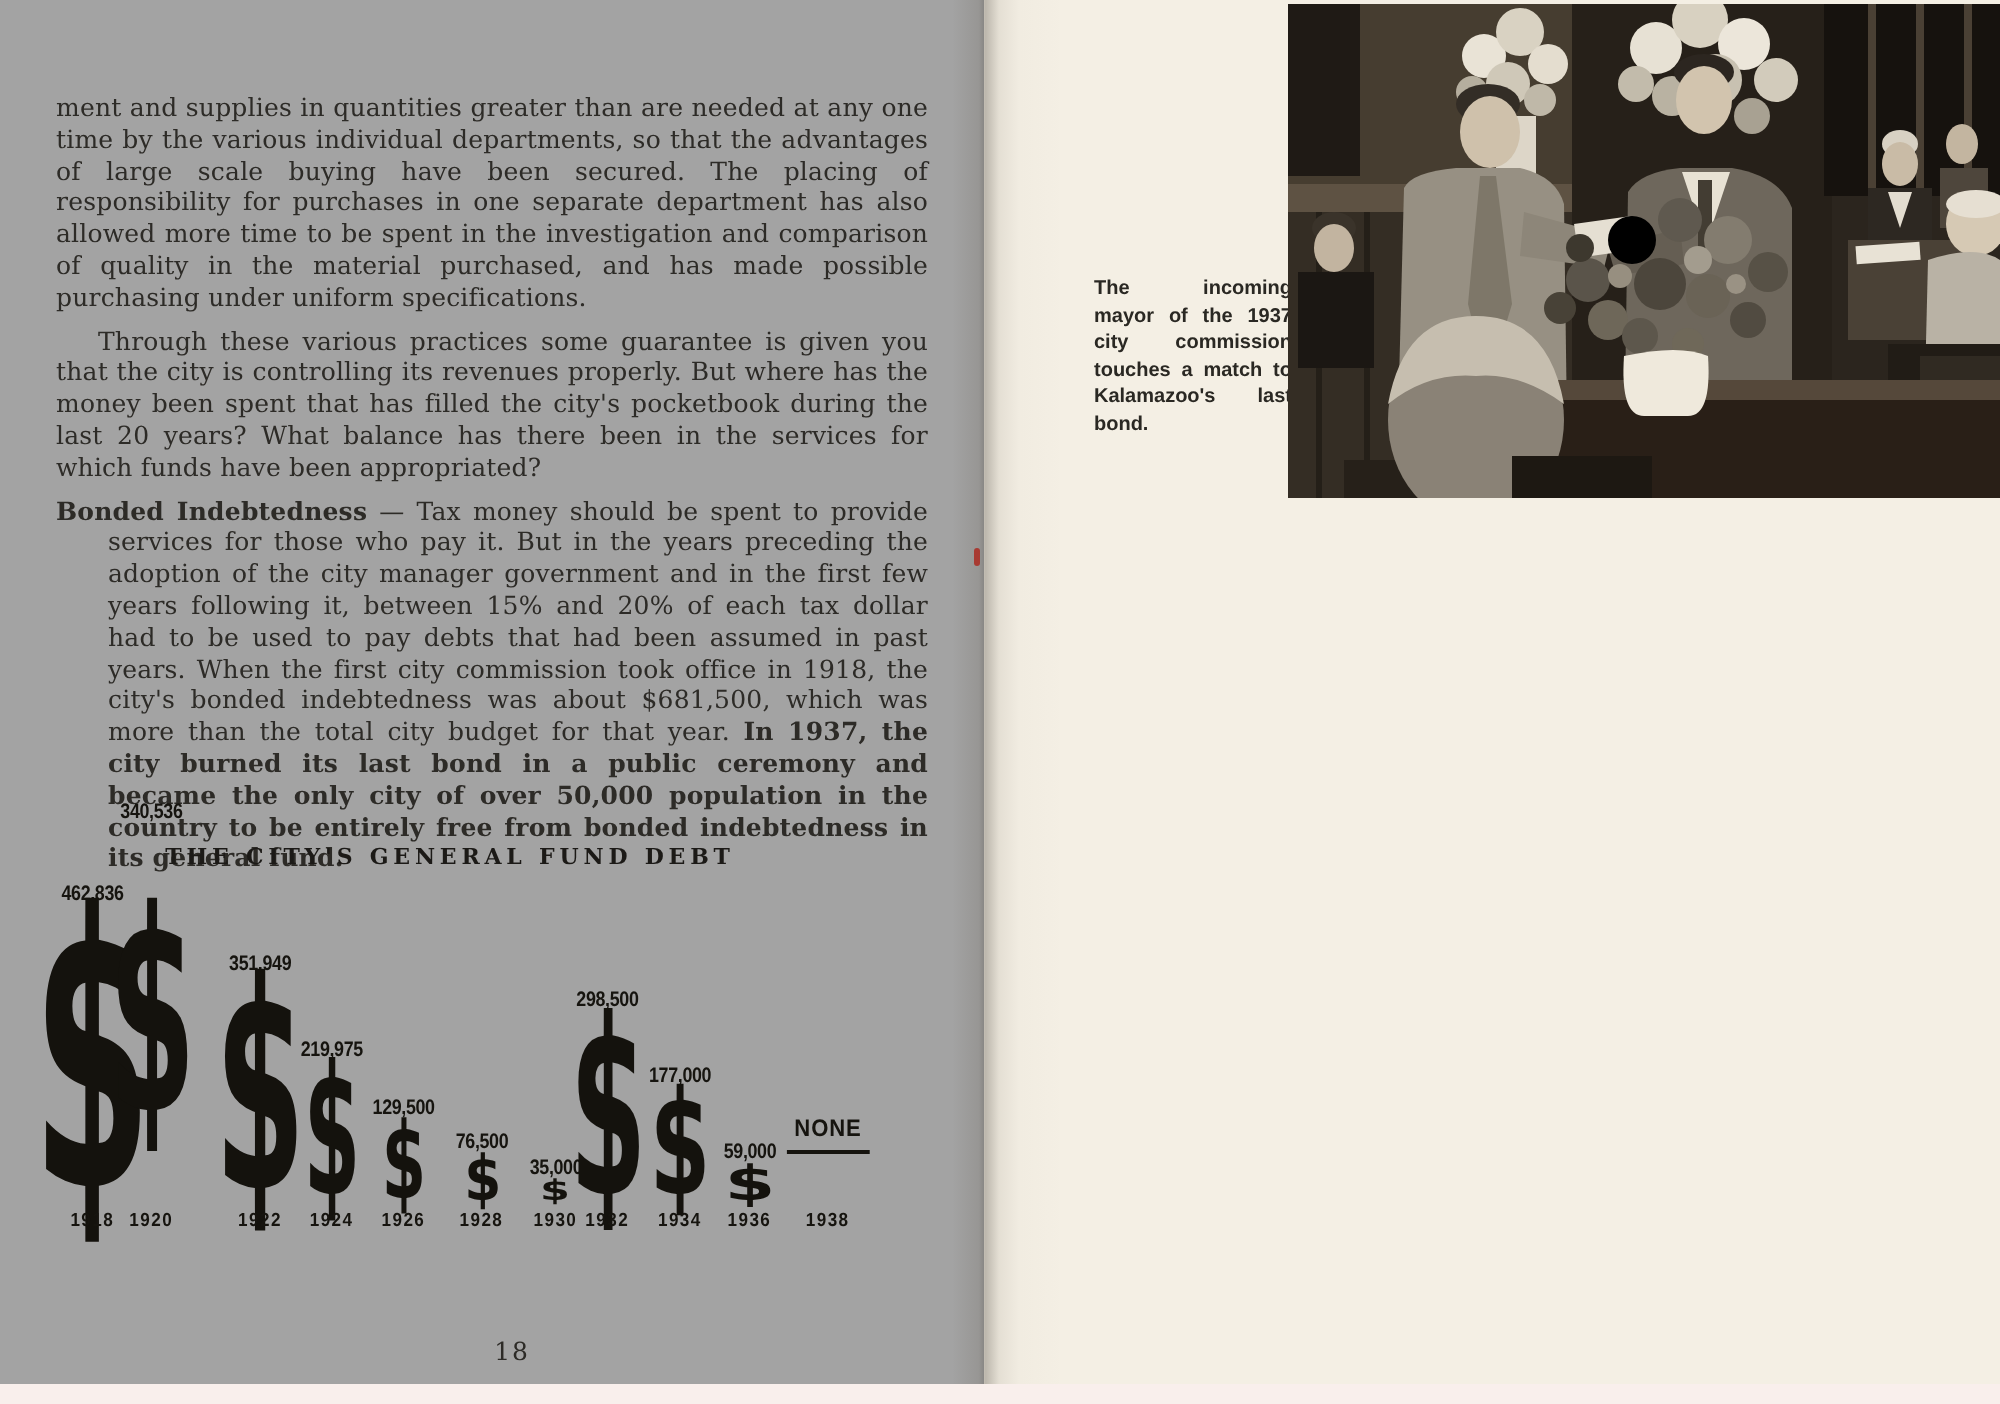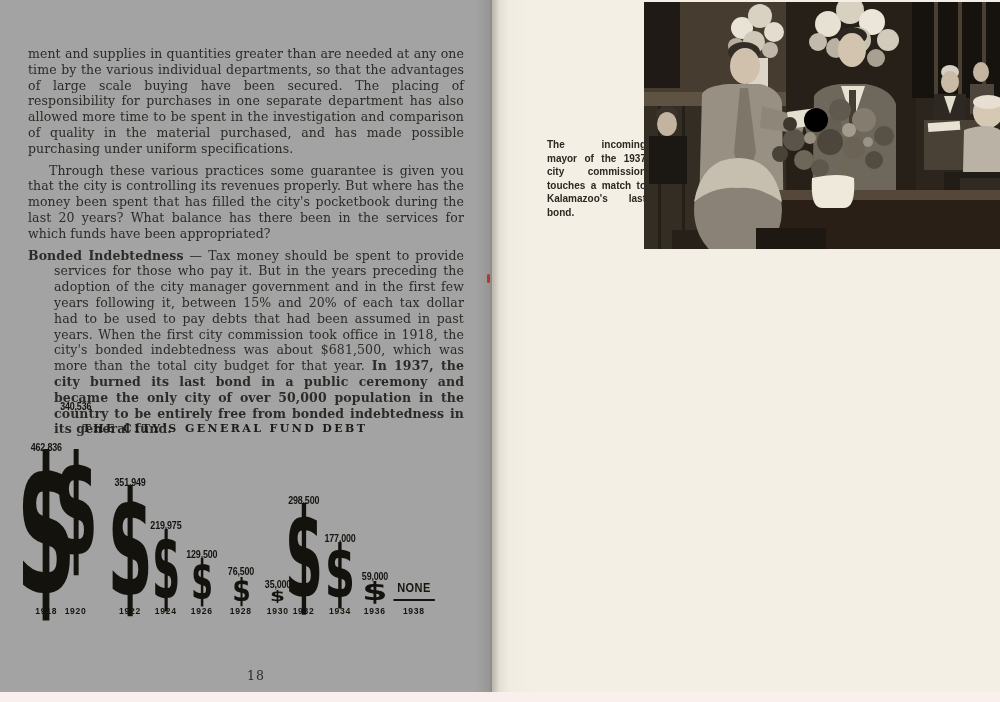--- a/index.html
+++ b/index.html
@@ -140,21 +140,21 @@
         <div class="chart-item" style="left: 320px; justify-content: space-between;">
           <div class="val-label">177,000</div>
           <div class="dollar" style="font-size: 72.5627px; transform: scaleX(0.6);">$</div>
           <div class="year-label">1934</div>
         </div>
         <div class="chart-item" style="left: 355px;">
           <div class="val-label">59,000</div>
           <div class="dollar" style="font-size: 24.1876px; transform: scaleX(1.5);">$</div>
           <div class="year-label">1936</div>
         </div>
-        <div class="chart-item" style="left: 394px;">
+        <div class="chart-item" style="left: 394px; gap: 24px;">
           <div class="none-label">NONE</div>
           <div class="year-label">1938</div>
         </div>
       </div>
   </div>
 
 
   <div class="page-number" id="page-number-left">18</div>
 </div>
 

